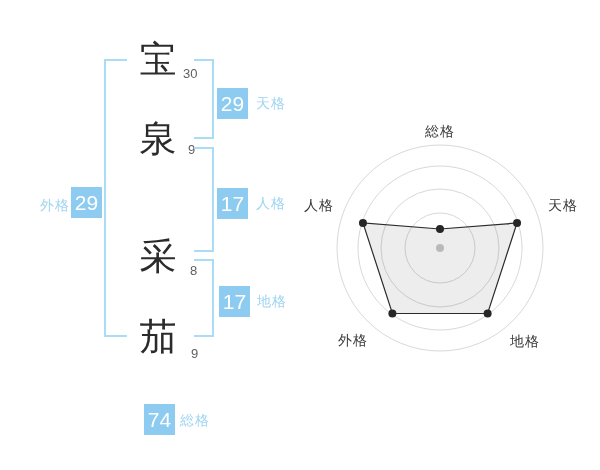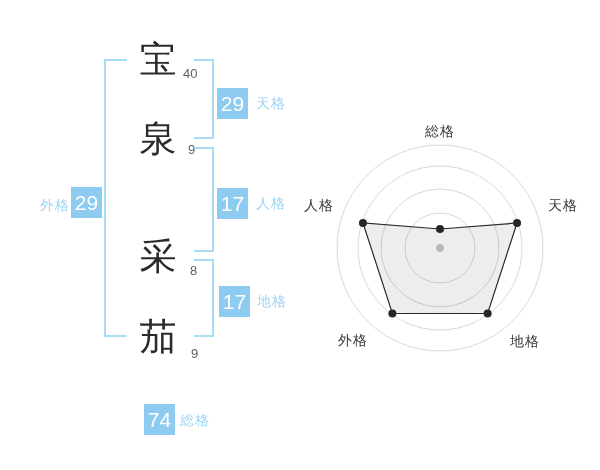--- a/index.html
+++ b/index.html
@@ -36,21 +36,21 @@
 </head>
 <body>
 
 <div class="stage">
 
   <span class="kanji" style="left:139px;top:41px">宝</span>
   <span class="kanji" style="left:139px;top:120px">泉</span>
   <span class="kanji" style="left:139px;top:238px">采</span>
   <span class="kanji" style="left:139px;top:318px">茄</span>
 
-  <span class="strokes" style="left:183px;top:67px">40</span>
+  <span class="strokes" style="left:183px;top:67px">30</span>
   <span class="strokes" style="left:188px;top:143px">9</span>
   <span class="strokes" style="left:190px;top:264px">8</span>
   <span class="strokes" style="left:191px;top:347px">9</span>
 
   <div class="bracket bracket-left" style="left:104px;top:59px;width:23px;height:278px"></div>
   <div class="bracket bracket-right" style="left:194px;top:59px;width:20px;height:80px"></div>
   <div class="bracket bracket-right" style="left:194px;top:147px;width:20px;height:105px"></div>
   <div class="bracket bracket-right" style="left:194px;top:259px;width:20px;height:78px"></div>
 
   <div class="badge" style="left:217px;top:88px">

